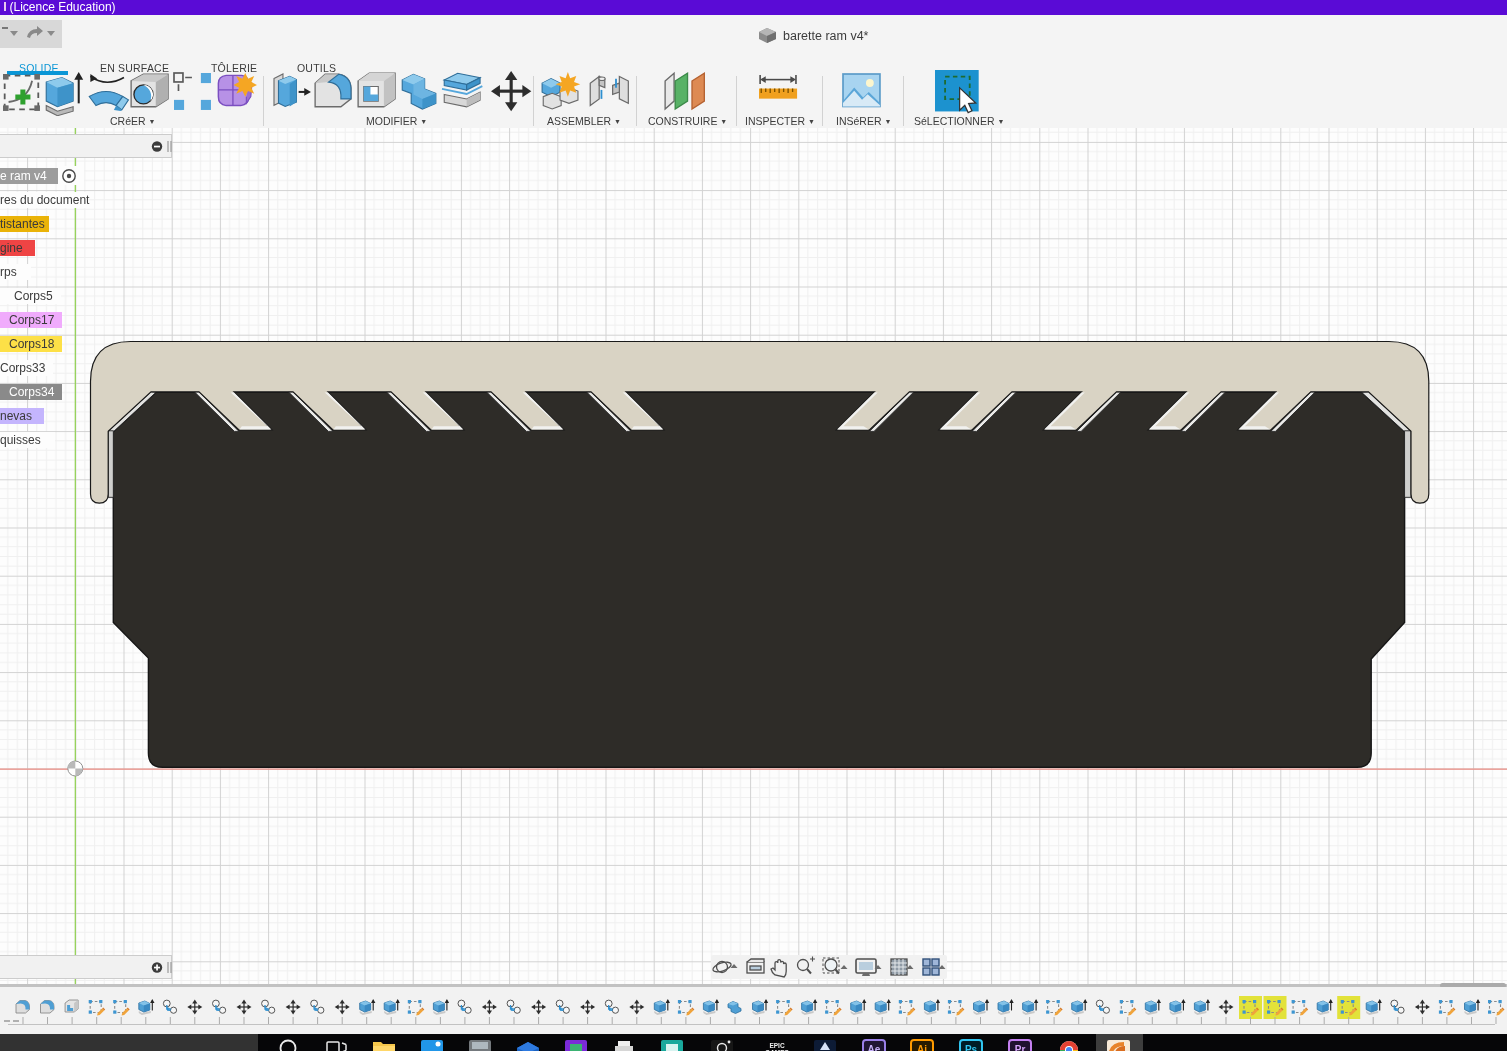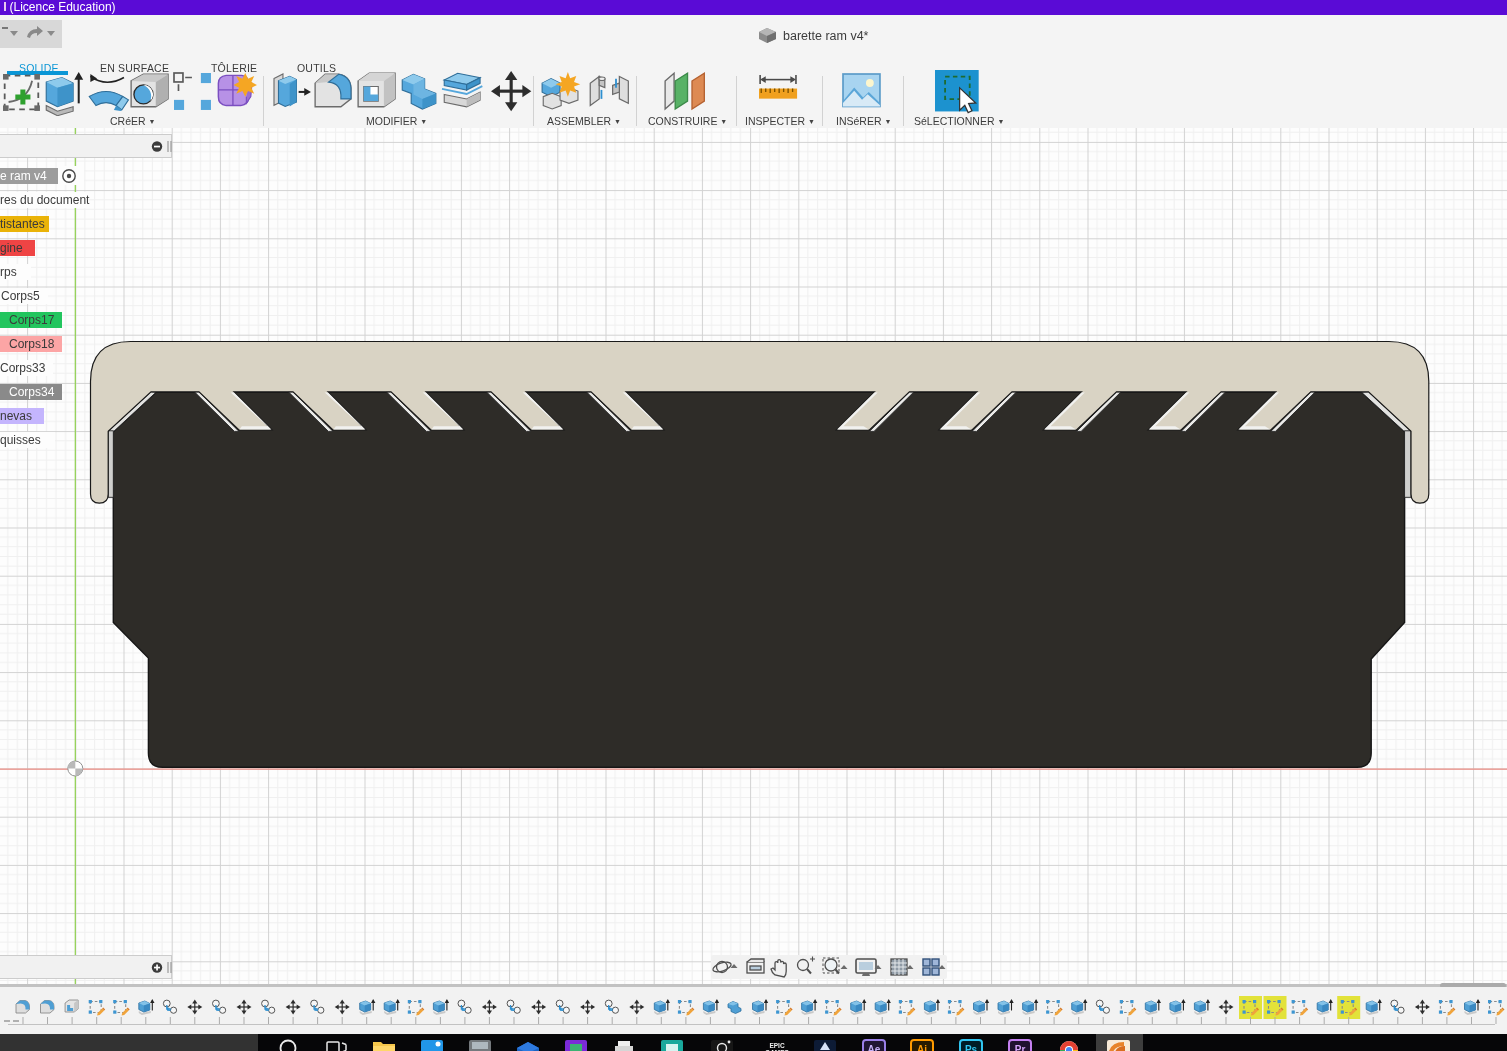--- a/index.html
+++ b/index.html
@@ -278,23 +278,23 @@
 <div class="abs row" style="top:167.5px;width:58px;background:#9c9c9c;color:#fff">e ram v4</div>
 <div class="abs" style="left:58px;top:166px;width:26px;height:19px;background:#fdfdfd"></div>
 <svg class="abs" style="left:61px;top:167.5px" width="16" height="16" viewBox="0 0 16 16">
  <circle cx="8" cy="8" r="6.2" fill="#fff" stroke="#4a4a4a" stroke-width="1.4"></circle>
  <circle cx="8" cy="8" r="2.2" fill="#4a4a4a"></circle>
 </svg>
 <div class="abs row" style="top:191.5px;width:88px;background:#fdfdfd">res du document</div>
 <div class="abs row" style="top:215.5px;width:49px;background:#eab308">tistantes</div>
 <div class="abs row" style="top:239.5px;width:35px;background:#ef4444">gine</div>
 <div class="abs row" style="top:263.5px;width:31px;background:#fdfdfd">rps</div>
-<div class="abs row" style="top:287.5px;width:47px;background:#fdfdfd;padding-left:1px">Corps5</div>
-<div class="abs row" style="top:311.5px;width:53px;background:#22c55e;padding-left:9px">Corps17</div>
-<div class="abs row" style="top:335.5px;width:53px;background:#fca5a5;padding-left:9px">Corps18</div>
+<div class="abs row" style="top:287.5px;width:47px;background:#fdfdfd;padding-left:14px">Corps5</div>
+<div class="abs row" style="top:311.5px;width:53px;background:#f0abfc;padding-left:9px">Corps17</div>
+<div class="abs row" style="top:335.5px;width:53px;background:#fde047;padding-left:9px">Corps18</div>
 <div class="abs row" style="top:359.5px;width:53px;background:#fdfdfd;">Corps33</div>
 <div class="abs row" style="top:383.5px;width:53px;background:#8a8a8a;color:#fff;padding-left:9px">Corps34</div>
 <div class="abs row" style="top:407.5px;width:44px;background:#c4b5fd">nevas</div>
 <div class="abs row" style="top:431.5px;width:55px;background:#fdfdfd">quisses</div>
 
 <div class="abs" id="navbar"></div>
 <svg class="abs" style="left:711px;top:955px" width="236px" height="24" viewBox="0 0 236 24">
 <g stroke="#4f4f4f" fill="none" stroke-width="1.3">
 
  <circle cx="11" cy="12" r="5.5"></circle>

